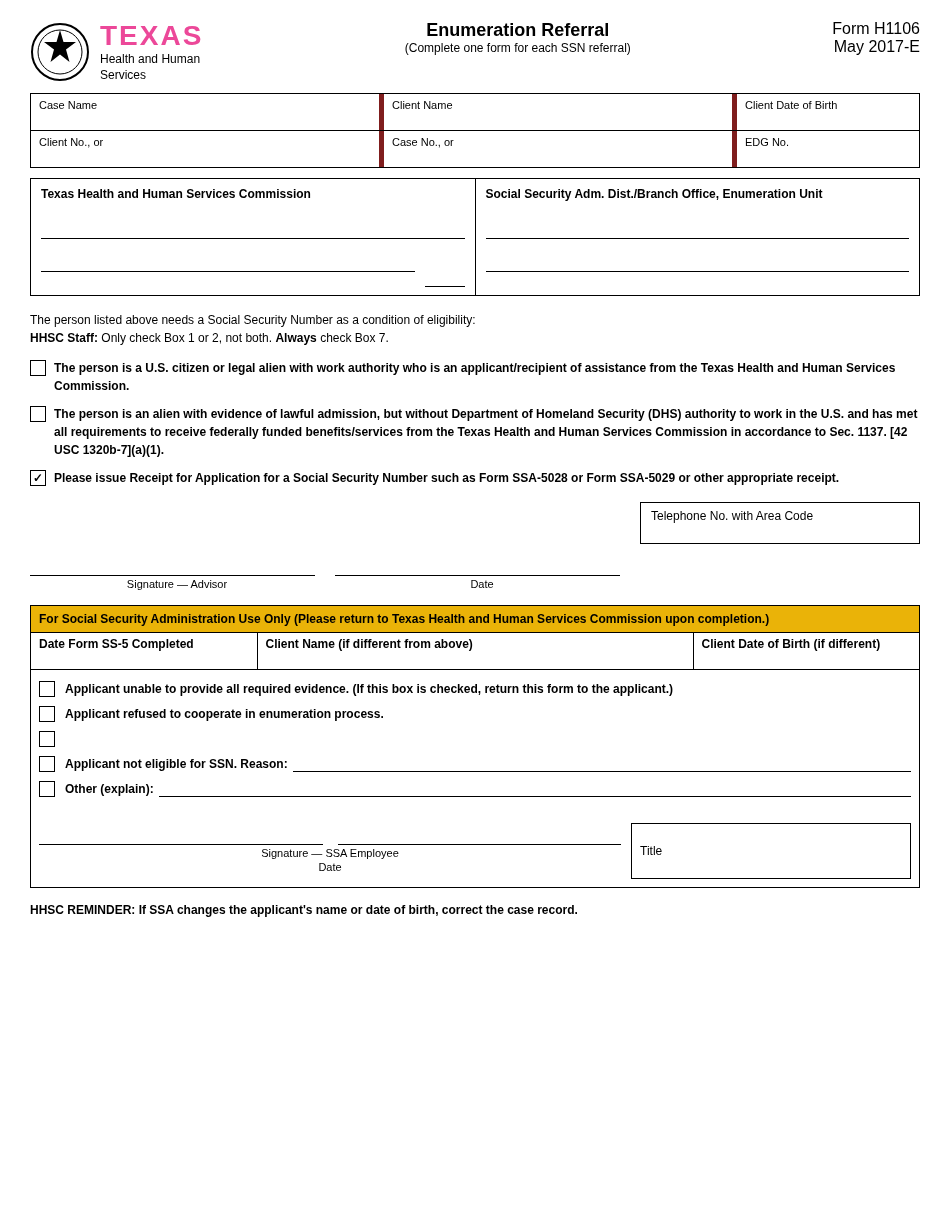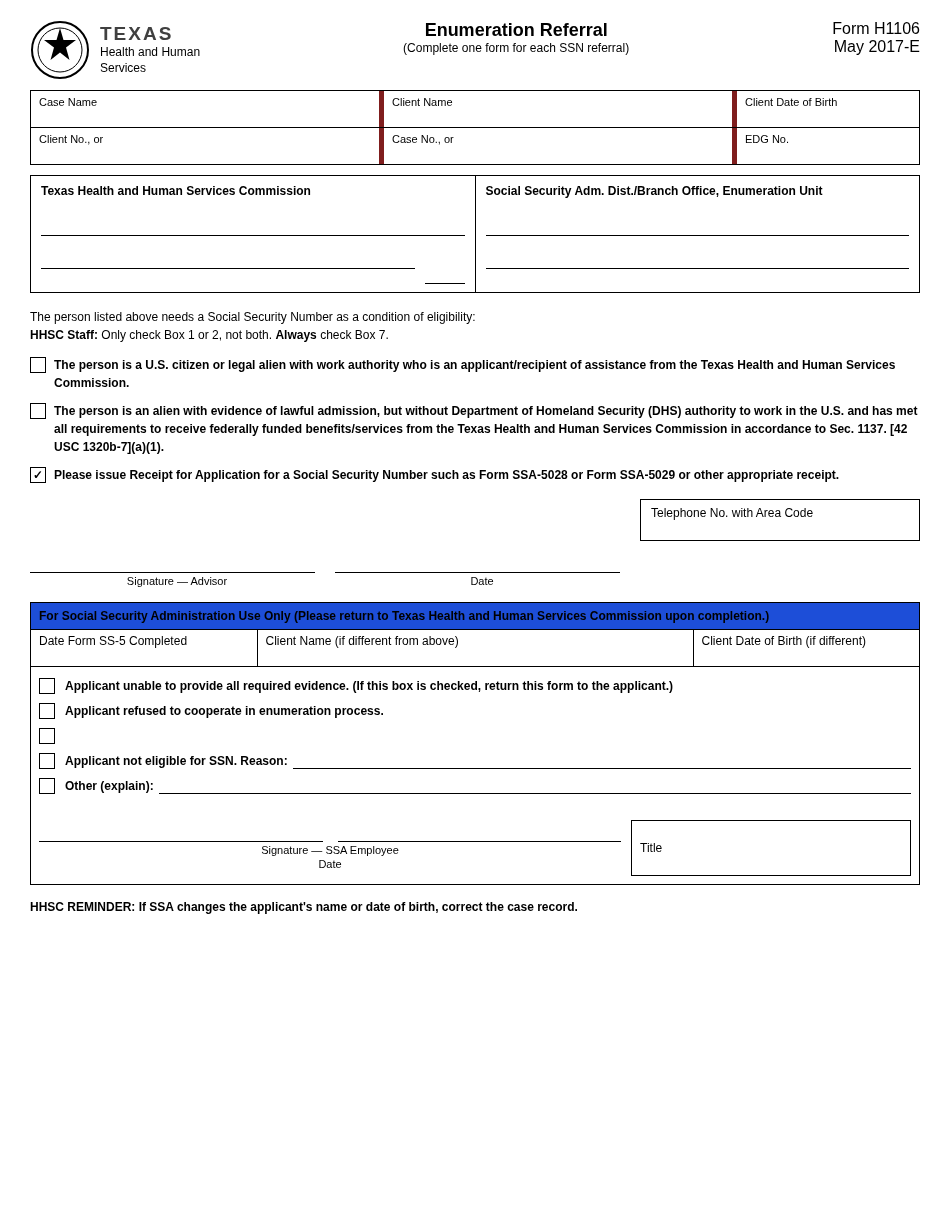--- a/index.html
+++ b/index.html
@@ -25,23 +25,23 @@
     }
     .star-logo {
       width: 60px;
       height: 60px;
     }
     .logo-text {
       display: flex;
       flex-direction: column;
     }
     .logo-texas {
-      font-size: 19px;
-      font-weight: bold;
-      color: #404040;
+      font-size: 28px;
+      font-weight: bold;
+      color: #ec4899;
       letter-spacing: 2px;
     }
     .logo-subtitle {
       font-size: 12px;
       color: #000;
       line-height: 1.3;
     }
     .form-id-area {
       text-align: right;
       font-size: 16px;
@@ -137,38 +137,39 @@
       min-height: 42px;
       font-size: 12px;
     }
 
     
     .ssa-section {
       border: 1px solid #000;
       margin-bottom: 15px;
     }
     .ssa-header {
-      background: #1d4ed8;
+      background: #eab308;
       padding: 6px 8px;
       font-size: 12px;
       font-weight: bold;
       border-bottom: 1px solid #000;
     }
     .ssa-row {
       display: flex;
       border-bottom: 1px solid #000;
     }
     .ssa-row:last-child {
       border-bottom: none;
     }
     .ssa-cell {
       padding: 4px 8px;
       min-height: 36px;
       flex: 1;
       border-right: 1px solid #000;
+      font-weight: bold;
     }
     .ssa-cell:last-child {
       border-right: none;
     }
     .ssa-checkboxes {
       padding: 10px 8px;
     }
     .ssa-checkbox-row {
       display: flex;
       align-items: center;

